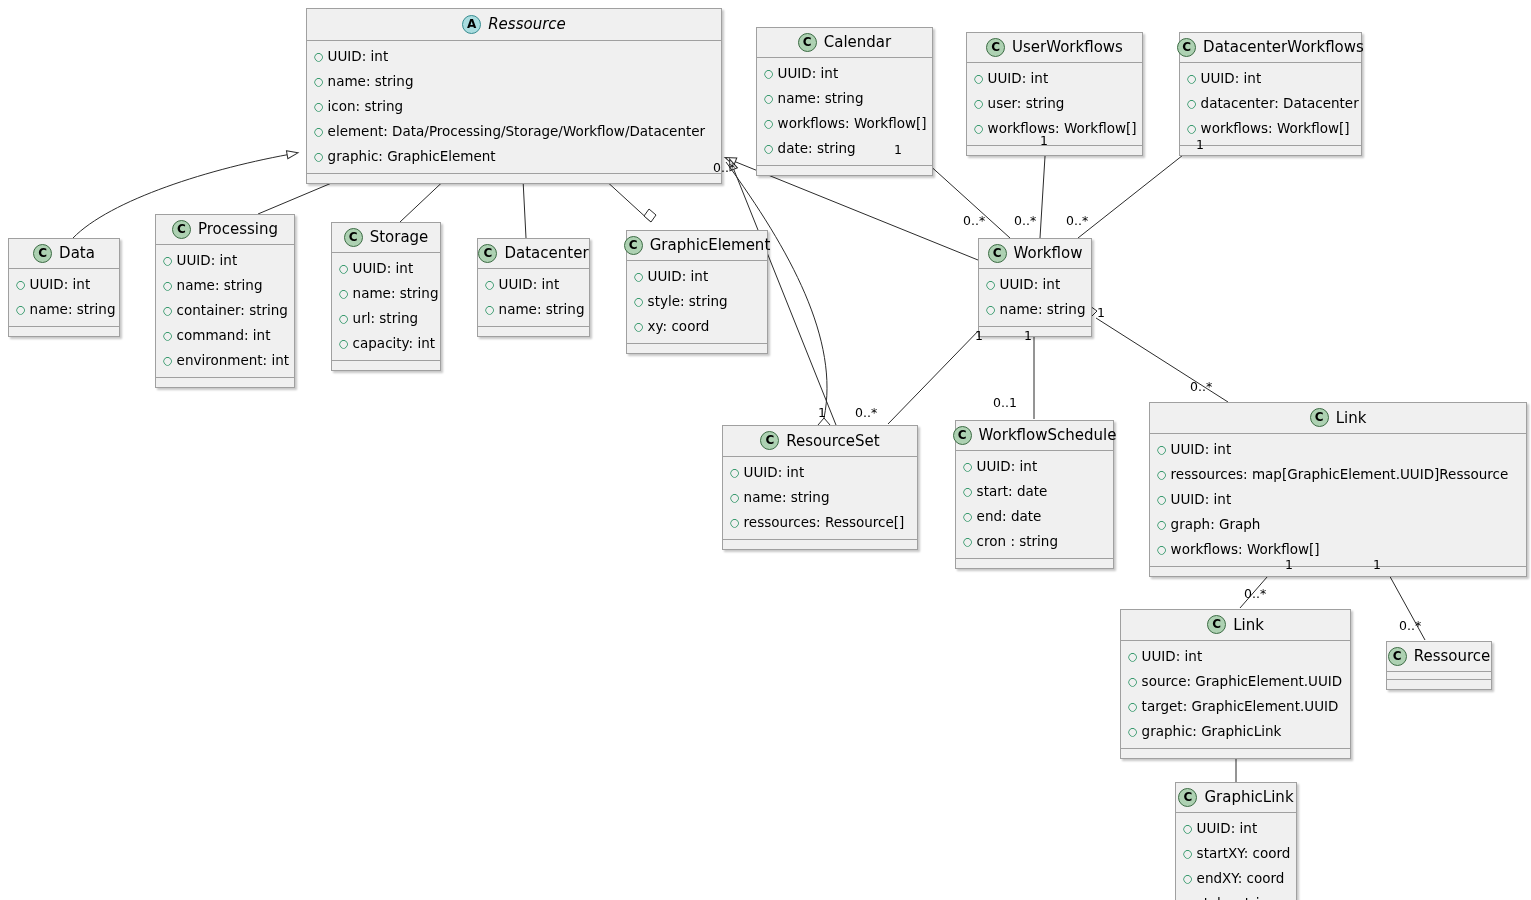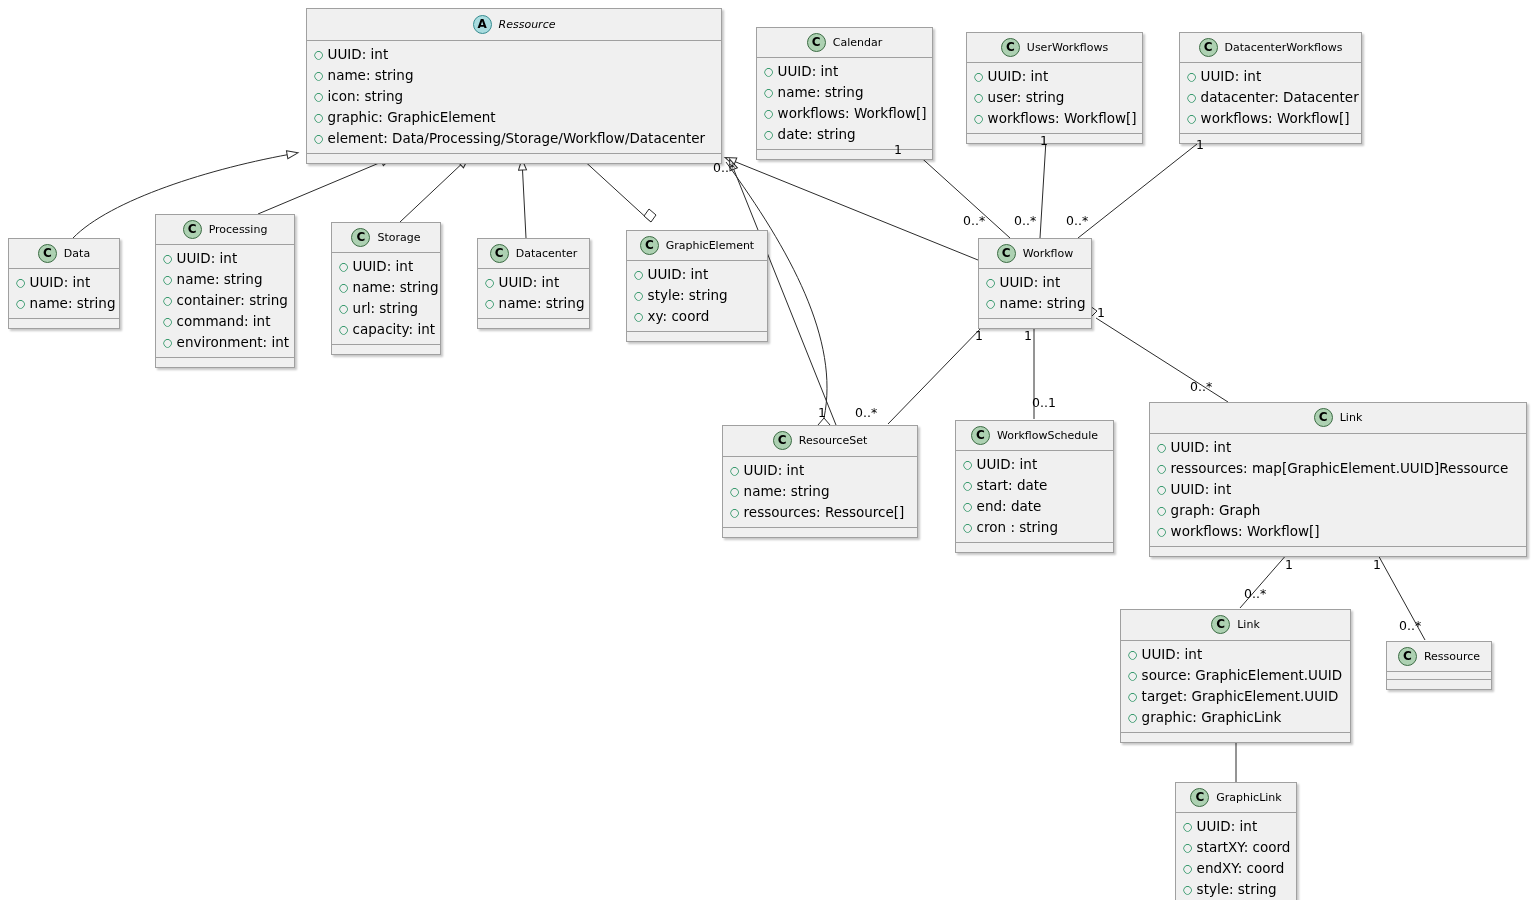--- a/index.html
+++ b/index.html
@@ -37,21 +37,21 @@
     border-bottom: 1px solid #a0a0a0;
     padding: 4px 8px 5px 8px;
     text-align: center;
     white-space: nowrap;
     display: flex;
     align-items: center;
     justify-content: center;
     gap: 7px;
   }
   .uml-head .title {
-    font-size: 11px;
+    font-size: 15px;
   }
   .uml-class.abstract .uml-head .title {
     font-style: italic;
   }
   .stereo {
     display: inline-block;
     width: 17px;
     height: 17px;
     border-radius: 50%;
     background: #add1b2;
@@ -69,21 +69,21 @@
   }
   .uml-attrs {
     box-sizing: border-box;
     padding: 3px 7px 4px 7px;
     border-bottom: 1px solid #a0a0a0;
     background: #f0f0f0;
     min-height: 8px;
   }
   .uml-attrs .row {
     white-space: nowrap;
-    line-height: 20px;
+    line-height: 25px;
     font-size: 13.5px;
   }
   .uml-attrs .vis {
     color: #038048;
     font-size: 11px;
     margin-right: 4px;
     vertical-align: 1px;
   }
   .uml-methods {
     box-sizing: border-box;
@@ -155,22 +155,22 @@
   <div id="classes-layer">
       <div class="uml-class abstract" style="left: 306px; top: 8px; width: 416px;">
         <div class="uml-head" style="height: 32px;">
           <span class="stereo abs">A</span>
           <span class="title">Ressource</span>
         </div>
         <div class="uml-attrs">
           <div class="row"><span class="vis">○</span><span>UUID: int</span></div>
           <div class="row"><span class="vis">○</span><span>name: string</span></div>
           <div class="row"><span class="vis">○</span><span>icon: string</span></div>
+          <div class="row"><span class="vis">○</span><span>element: Data/Processing/Storage/Workflow/Datacenter</span></div>
           <div class="row"><span class="vis">○</span><span>graphic: GraphicElement</span></div>
-          <div class="row"><span class="vis">○</span><span>element: Data/Processing/Storage/Workflow/Datacenter</span></div>
         </div>
         <div class="uml-methods"></div>
       </div>
       <div class="uml-class" style="left: 756px; top: 27px; width: 177px;">
         <div class="uml-head" style="height: 30px;">
           <span class="stereo">C</span>
           <span class="title">Calendar</span>
         </div>
         <div class="uml-attrs">
           <div class="row"><span class="vis">○</span><span>UUID: int</span></div>
@@ -354,21 +354,21 @@
       <div class="mult" style="left: 713px; top: 160px;">0..*</div>
       <div class="mult" style="left: 894px; top: 142px;">1</div>
       <div class="mult" style="left: 1040px; top: 133px;">1</div>
       <div class="mult" style="left: 1196px; top: 137px;">1</div>
       <div class="mult" style="left: 963px; top: 213px;">0..*</div>
       <div class="mult" style="left: 1014px; top: 213px;">0..*</div>
       <div class="mult" style="left: 1066px; top: 213px;">0..*</div>
       <div class="mult" style="left: 975px; top: 328px;">1</div>
       <div class="mult" style="left: 1024px; top: 328px;">1</div>
       <div class="mult" style="left: 1097px; top: 305px;">1</div>
-      <div class="mult" style="left: 1032px; top: 395px;">0..1</div>
+      <div class="mult" style="left: 993px; top: 395px;">0..1</div>
       <div class="mult" style="left: 818px; top: 405px;">1</div>
       <div class="mult" style="left: 855px; top: 405px;">0..*</div>
       <div class="mult" style="left: 1190px; top: 379px;">0..*</div>
       <div class="mult" style="left: 1285px; top: 557px;">1</div>
       <div class="mult" style="left: 1244px; top: 586px;">0..*</div>
       <div class="mult" style="left: 1373px; top: 557px;">1</div>
       <div class="mult" style="left: 1399px; top: 618px;">0..*</div>
     </div>
 </div>
 

